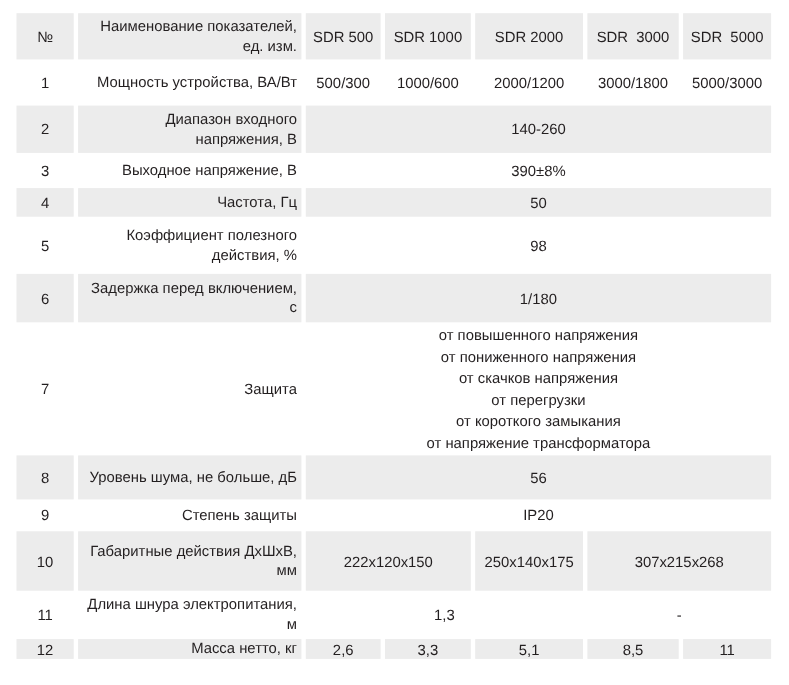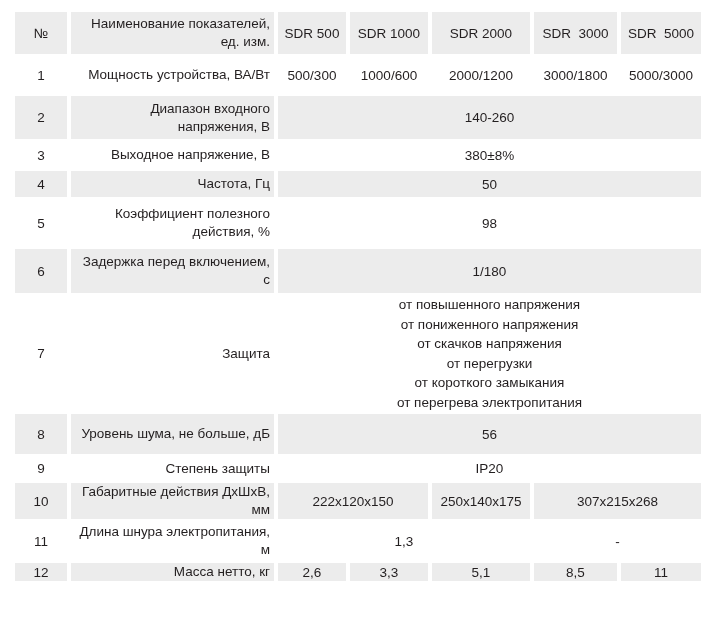--- a/index.html
+++ b/index.html
@@ -56,21 +56,21 @@
 
   <tr class="grey" style="height:43px">
     <td class="c-num">2</td>
     <td class="c-name">Диапазон входного напряжения, В</td>
     <td class="c-val" colspan="5">140-260</td>
   </tr>
 
   <tr style="height:32px">
     <td class="c-num">3</td>
     <td class="c-name">Выходное напряжение, В</td>
-    <td class="c-val" colspan="5">380±8%</td>
+    <td class="c-val" colspan="5">390±8%</td>
   </tr>
 
   <tr class="grey" style="height:26px">
     <td class="c-num">4</td>
     <td class="c-name">Частота, Гц</td>
     <td class="c-val" colspan="5">50</td>
   </tr>
 
   <tr style="height:52px">
     <td class="c-num">5</td>
@@ -86,37 +86,37 @@
 
   <tr style="height:121px">
     <td class="c-num">7</td>
     <td class="c-name">Защита</td>
     <td class="c-val lines" colspan="5">
       <div>от повышенного напряжения</div>
       <div>от пониженного напряжения</div>
       <div>от скачков напряжения</div>
       <div>от перегрузки</div>
       <div>от короткого замыкания</div>
-      <div>от перегрева электропитания</div>
+      <div>от напряжение трансформатора</div>
     </td>
   </tr>
 
   <tr class="grey" style="height:40px">
     <td class="c-num">8</td>
     <td class="c-name">Уровень шума, не больше, дБ</td>
     <td class="c-val" colspan="5">56</td>
   </tr>
 
   <tr style="height:29px">
     <td class="c-num">9</td>
     <td class="c-name">Степень защиты</td>
     <td class="c-val" colspan="5">IP20</td>
   </tr>
 
-  <tr class="grey" style="height:36px">
+  <tr class="grey" style="height:54px">
     <td class="c-num">10</td>
     <td class="c-name">Габаритные действия ДхШхВ, мм</td>
     <td class="c-val" colspan="2">222x120x150</td>
     <td class="c-val">250x140x175</td>
     <td class="c-val" colspan="2">307x215x268</td>
   </tr>
 
   <tr style="height:44px">
     <td class="c-num">11</td>
     <td class="c-name">Длина шнура электропитания, м</td>

